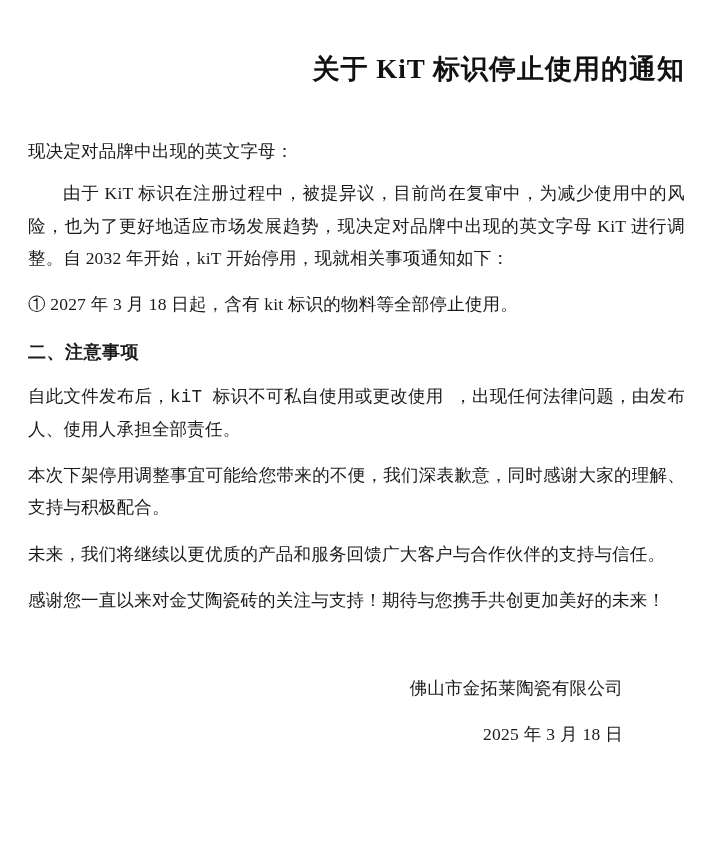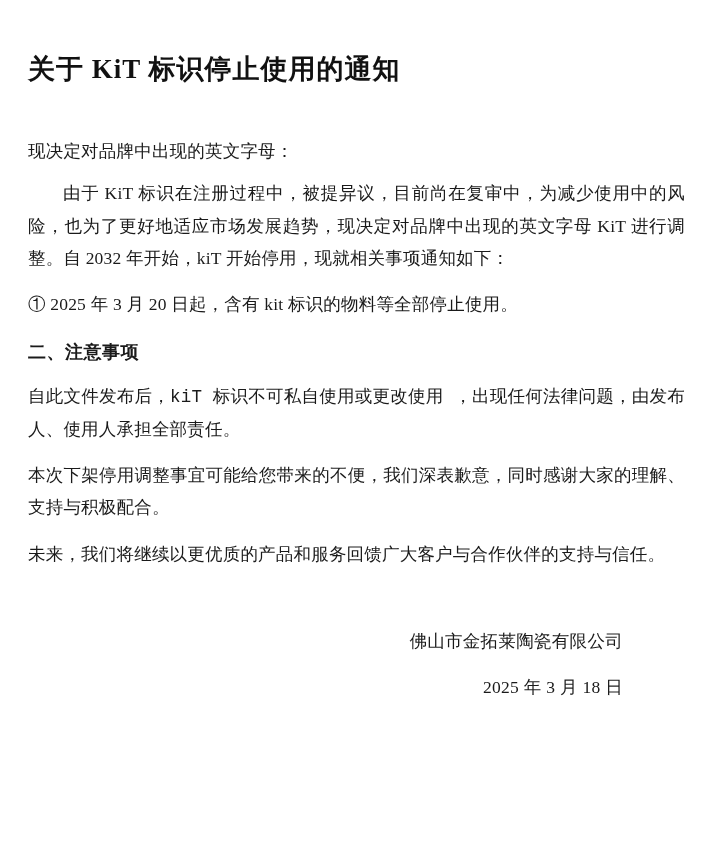--- a/index.html
+++ b/index.html
@@ -16,21 +16,21 @@
     overflow: hidden;
   }
   .page {
     width: 713px;
     height: 868px;
     box-sizing: border-box;
     padding: 34px 28px 0 28px;
     position: relative;
   }
   .doc-title {
-    text-align: left;
+    text-align: right;
     font-size: 27px;
     font-weight: bold;
     letter-spacing: 1px;
     margin: 18px 0 0 0;
     line-height: 1.3;
     color: #111111;
     font-family: "Liberation Serif", "DejaVu Serif", serif;
   }
   .body-block {
     margin-top: 48px;
@@ -84,27 +84,28 @@
 
   <h1 class="doc-title">关于 KiT 标识停止使用的通知</h1>
 
   <div class="body-block">
 
     <p class="salutation">现决定对品牌中出现的英文字母：</p>
 
     <p class="indent">由于 KiT 标识在注册过程中，被提异议，目前尚在复审中，为减少使用中的风险，也为了更好地适应市场发展趋势，现决定对品牌中出现的英文字母 KiT 进行调整。自 2032 年开始，kiT 开始停用，现就相关事项通知如下：</p>
 
 
-    <p class="list-item">① 2025 年 3 月 20 日起，含有 kit 标识的物料等全部停止使用。</p>
+    <p class="list-item">① 2027 年 3 月 18 日起，含有 kit 标识的物料等全部停止使用。</p>
 
     <p class="section-head">二、注意事项</p>
 
     <p class="para">自此文件发布后，kiT 标识不可私自使用或更改使用 ，出现任何法律问题，由发布人、使用人承担全部责任。</p>
     <p class="para">本次下架停用调整事宜可能给您带来的不便，我们深表歉意，同时感谢大家的理解、支持与积极配合。</p>
     <p class="para">未来，我们将继续以更优质的产品和服务回馈广大客户与合作伙伴的支持与信任。</p>
+    <p class="para">感谢您一直以来对金艾陶瓷砖的关注与支持！期待与您携手共创更加美好的未来！</p>
 
   </div>
 
   <div class="signature-block">
     <div class="sign-company">佛山市金拓莱陶瓷有限公司</div>
     <div class="sign-date">2025 年 3 月 18 日</div>
   </div>
 
 </div>
 

